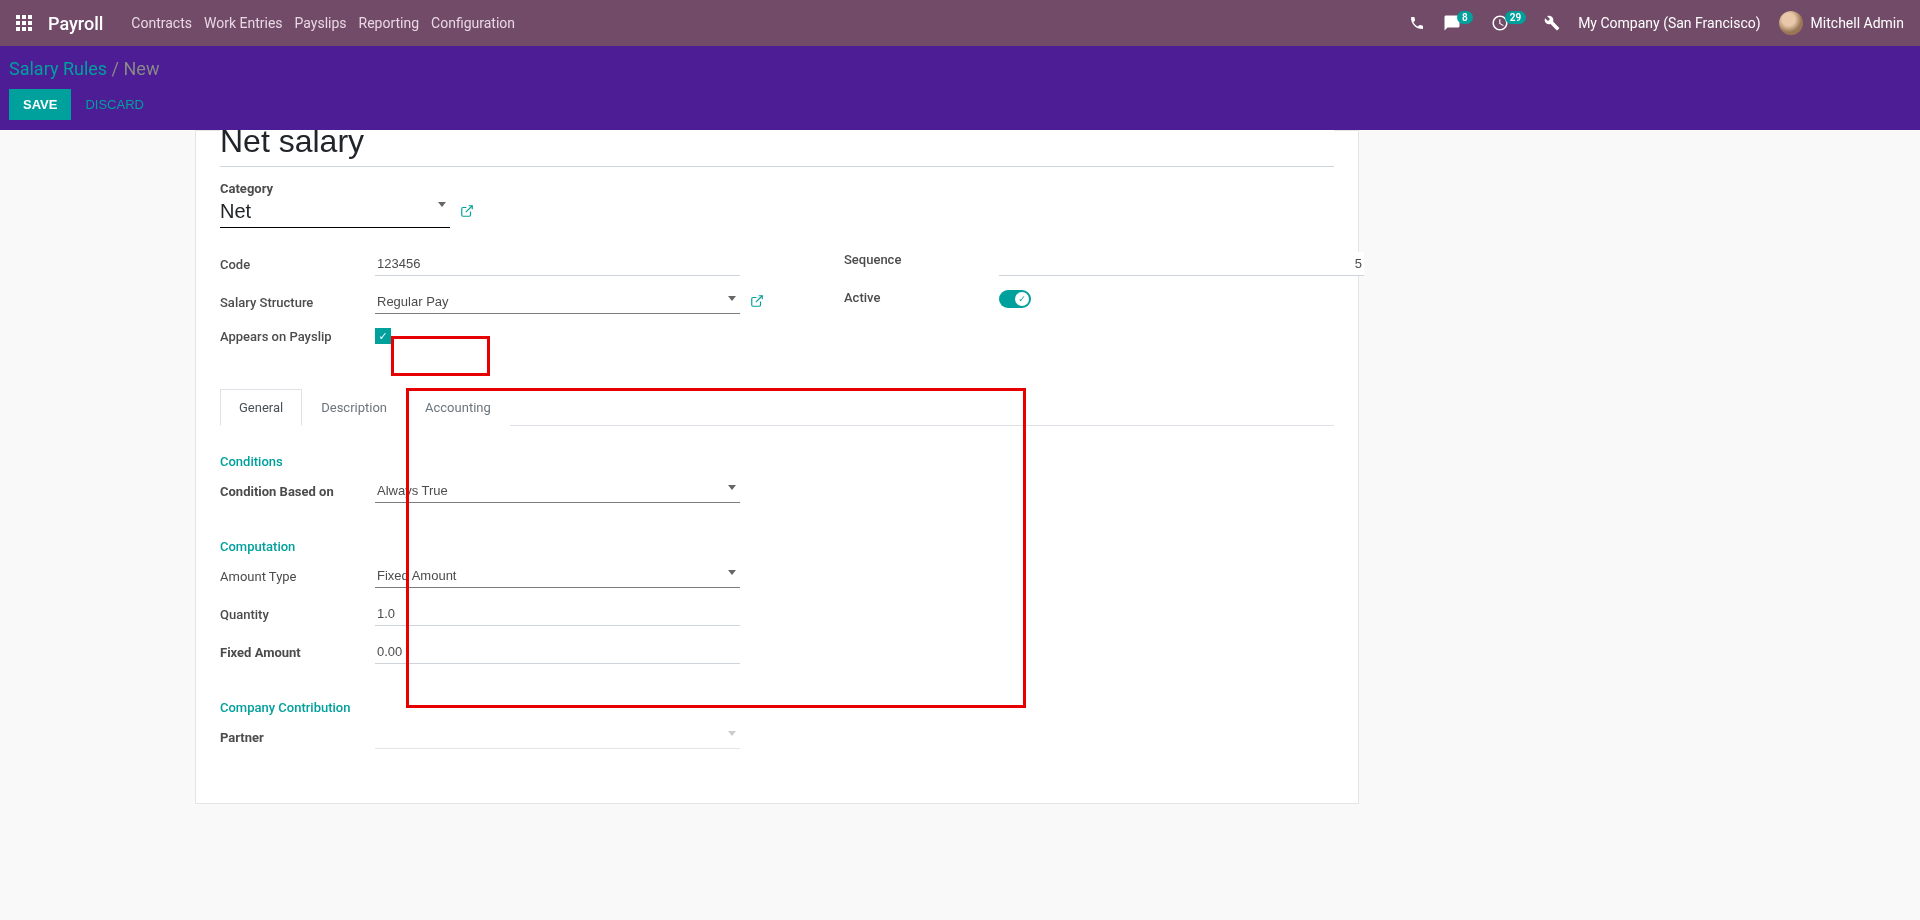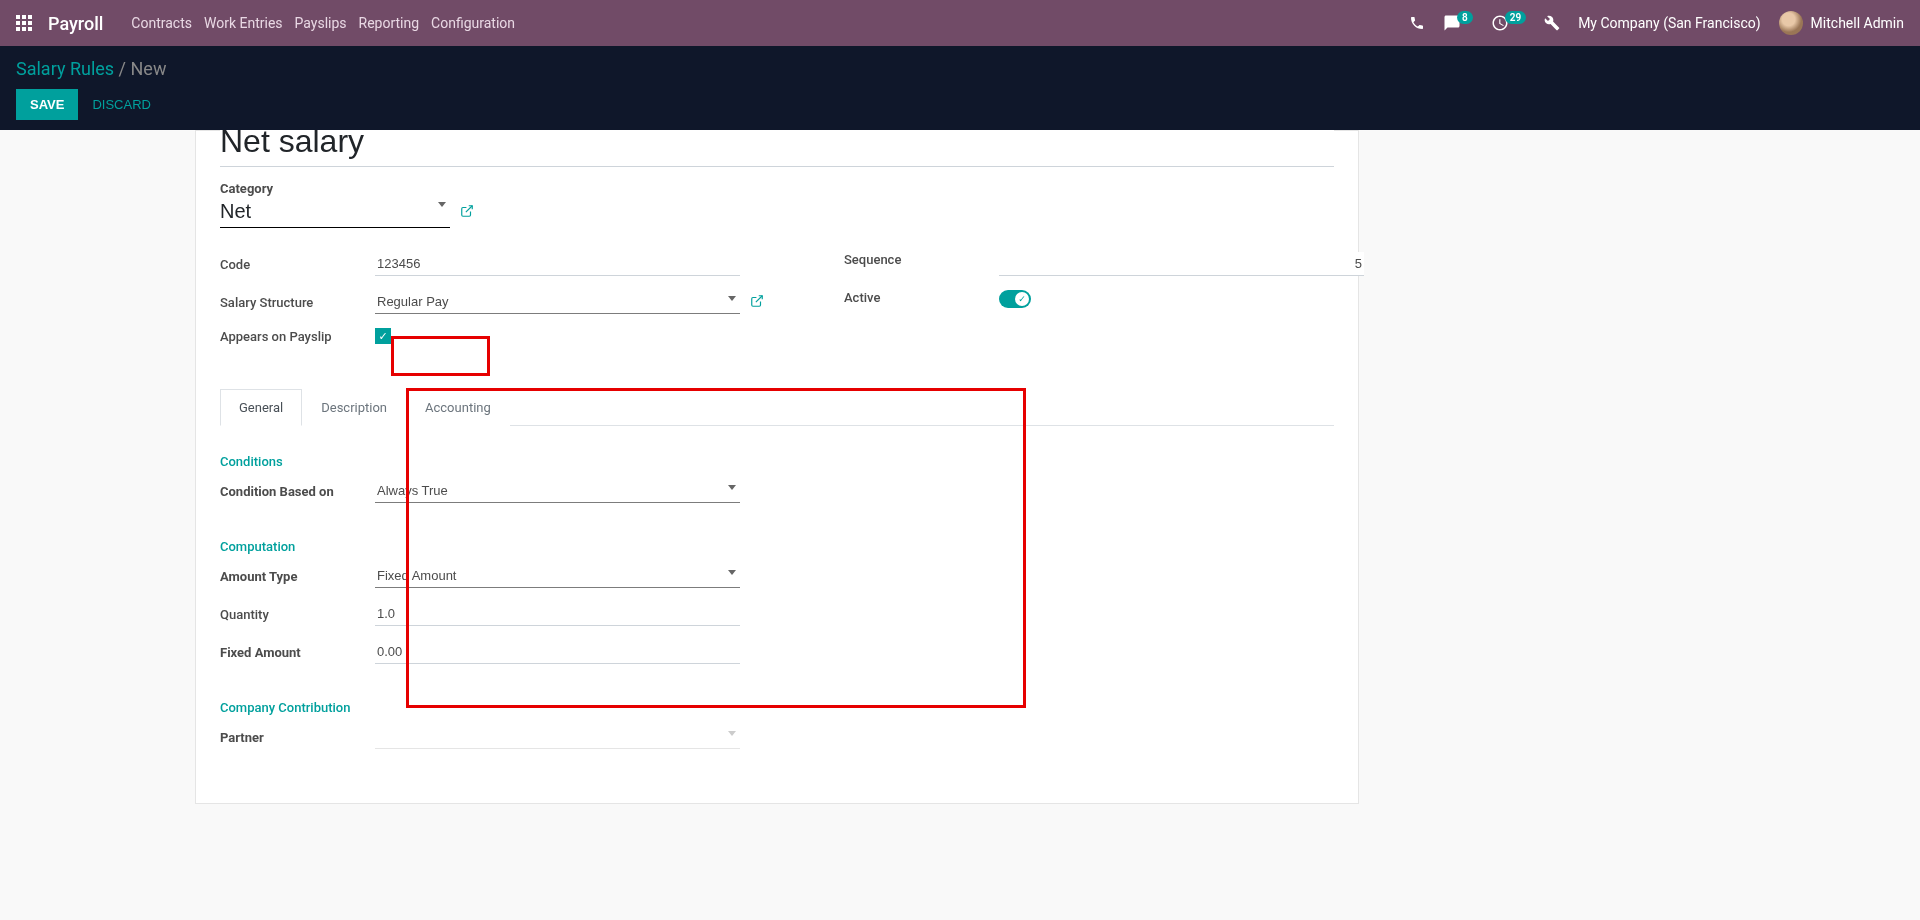--- a/index.html
+++ b/index.html
@@ -9,21 +9,21 @@
 .apps-icon span{background:#fff;width:4px;height:4px}
 .brand{font-size:18px;font-weight:500;margin-right:28px}
 .nav{display:flex;gap:12px}
 .nav a{color:#e9d8e4;font-size:14px;text-decoration:none;cursor:pointer}
 .topbar-right{margin-left:auto;display:flex;align-items:center;gap:18px}
 .icon-btn{color:#fff;cursor:pointer;display:flex;align-items:center;position:relative}
 .badge{background:#00a09d;color:#fff;font-size:10px;font-weight:600;padding:1px 5px;border-radius:8px;margin-left:-4px;position:relative;top:-6px}
 .avatar{width:24px;height:24px;border-radius:50%;background:radial-gradient(circle at 40% 35%,#e8c8a8 30%,#9a7656 60%);display:inline-block;margin-right:8px}
 .company,.user{color:#fff;font-size:14px}
 .user-wrap{display:flex;align-items:center}
-.subhead{background:#0f172a;padding:12px 16px 0 16px;border-bottom:1px solid #a3a3a3}
+.subhead{background:#4c1d95;padding:12px 16px 0 9px;border-bottom:1px solid #a3a3a3}
 .breadcrumb{font-size:18px;color:#00a09d;margin-bottom:10px}
 .breadcrumb .sep{color:#888}
 .breadcrumb .cur{color:#888}
 .actions{display:flex;gap:14px;align-items:center;padding-bottom:12px}
 .btn-save{background:#00a09d;color:#fff;border:none;padding:8px 14px;font-weight:600;font-size:13px;cursor:pointer}
 .btn-discard{background:none;border:none;color:#00a09d;font-size:13px;cursor:pointer}
 .main-area{position:absolute;top:130px;left:0;right:0;bottom:0;overflow:auto;background:#f9f9f9}
 .form-card{background:#fff;margin:0 auto;width:1164px;margin-left:195px;border:1px solid #e5e5e5}
 .form-inner{padding:0 24px 40px 24px}
 .title-input{font-size:32px;color:#212529;border:none;border-bottom:1px solid #ced4da;width:100%;padding:2px 0 6px 0;margin-top:-10px}
@@ -181,21 +181,21 @@
 
       <div class="tab-content">
         <div class="sec-title">Conditions</div>
         <div class="f-row">
             <span class="label" style="font-weight:700">Condition Based on</span>
             <div class="sel-wrap"><input class="sel" value="Always True" style=""><span class="caret"></span></div>
           </div>
 
         <div class="sec-title" style="margin-top:36px">Computation</div>
         <div class="f-row">
-            <span class="label" style="font-weight:700">Amount Type</span>
+            <span class="label" style="font-weight:400">Amount Type</span>
             <div class="sel-wrap"><input class="sel" value="Fixed Amount" style=""><span class="caret"></span></div>
           </div>
         <div class="f-row">
             <span class="label">Quantity</span>
             <input class="inp" value="1.0" style="">
           </div>
         <div class="f-row">
             <span class="label" style="font-weight:700">Fixed Amount</span>
             <input class="inp" value="0.00" style="">
           </div>

